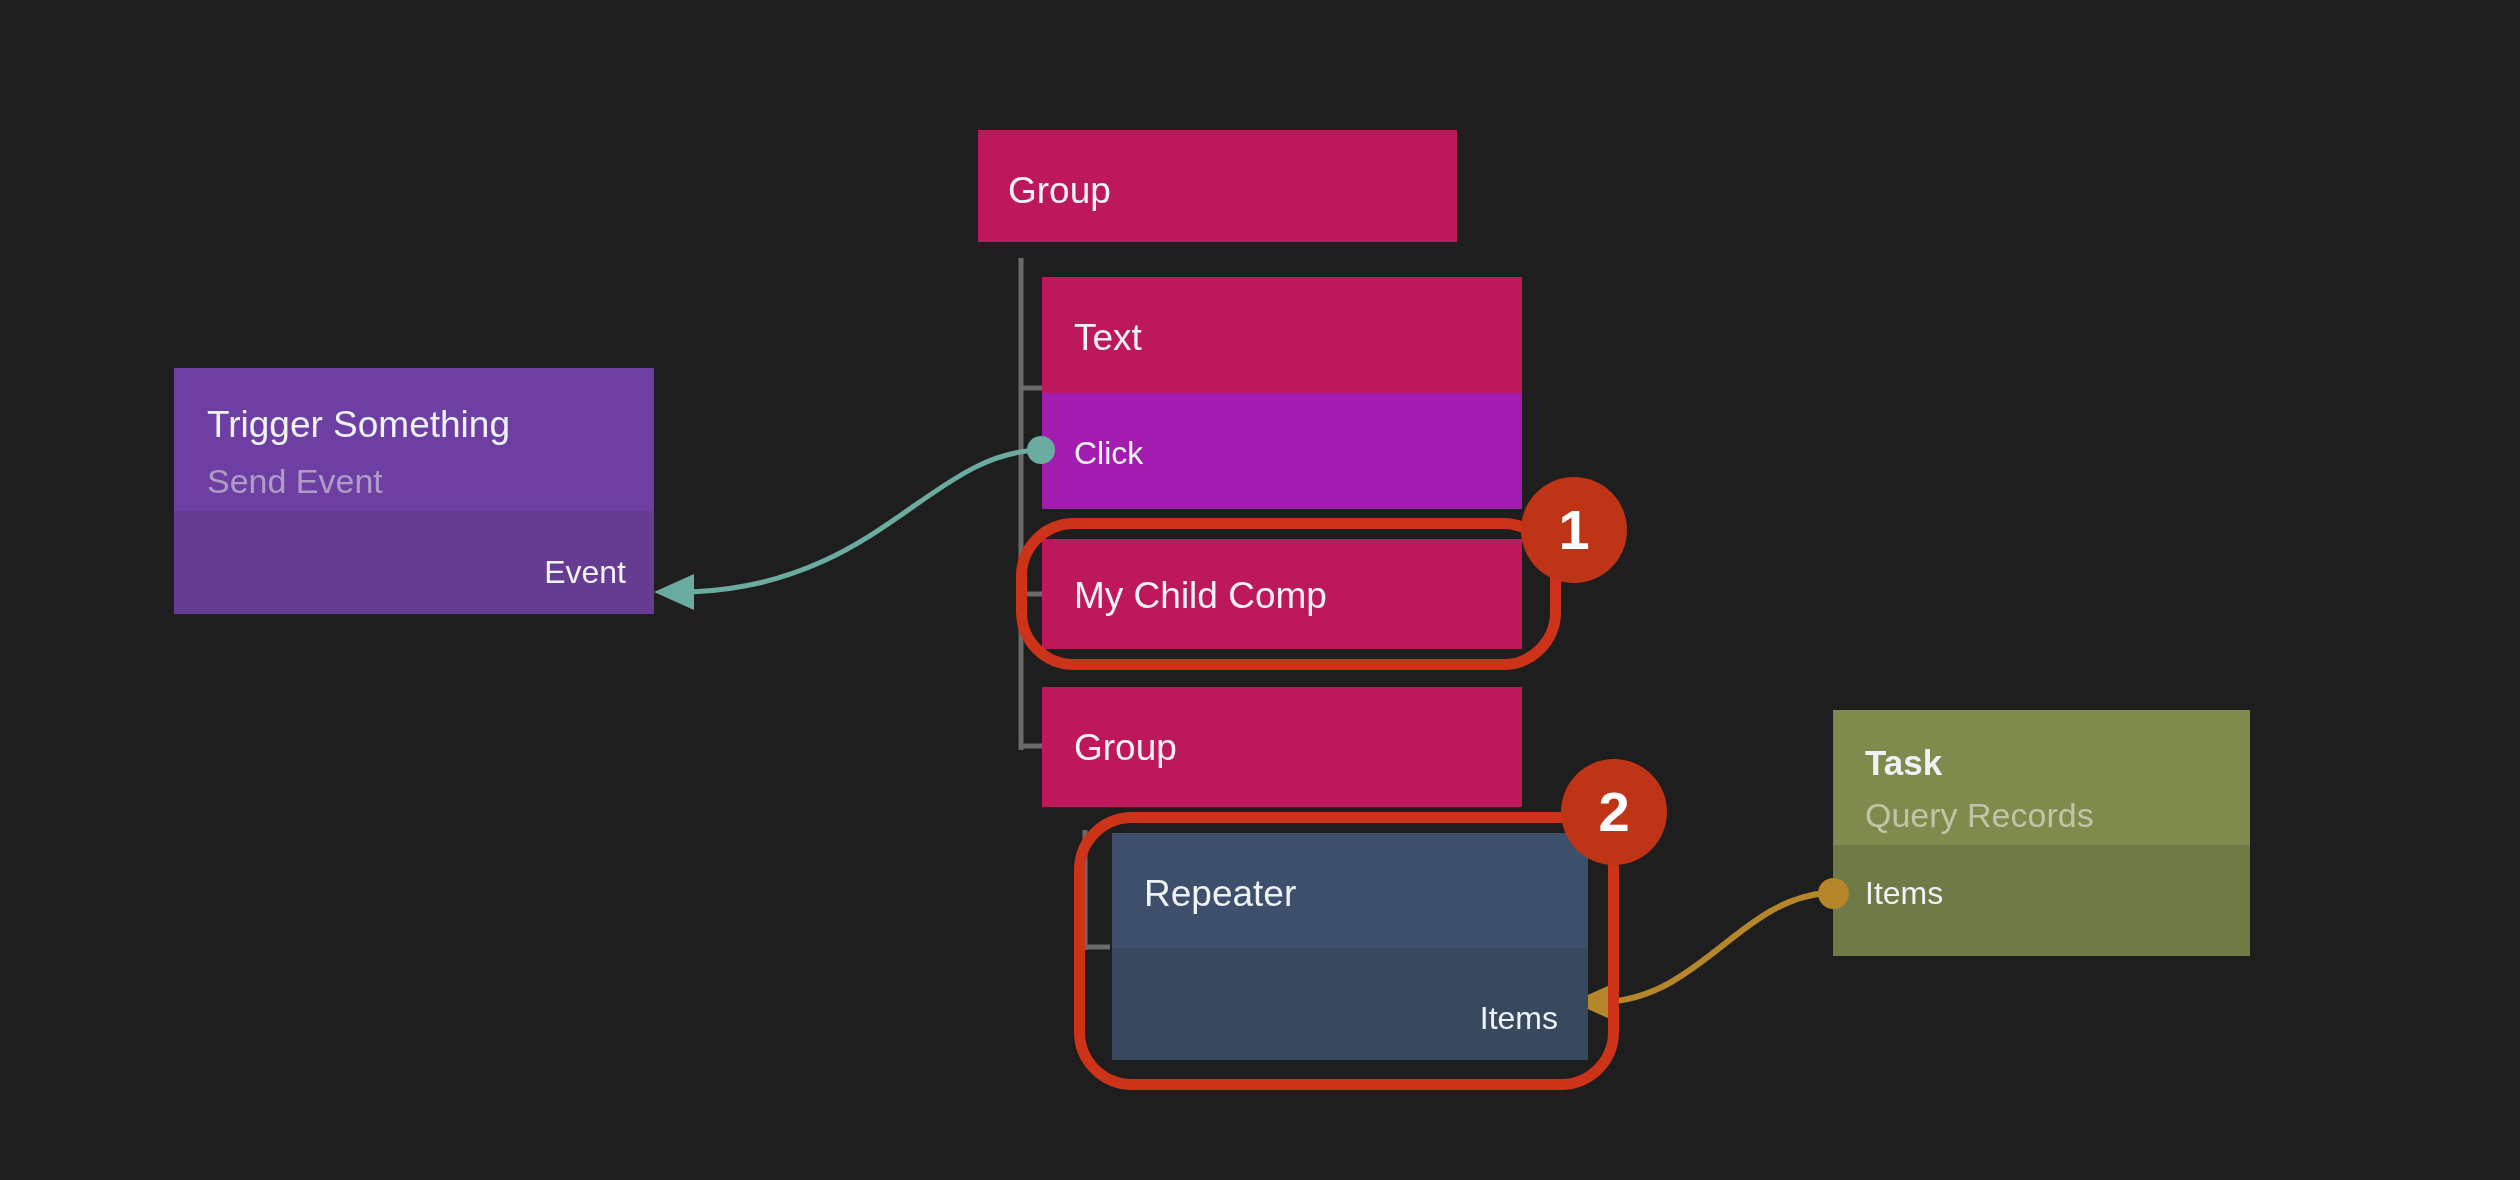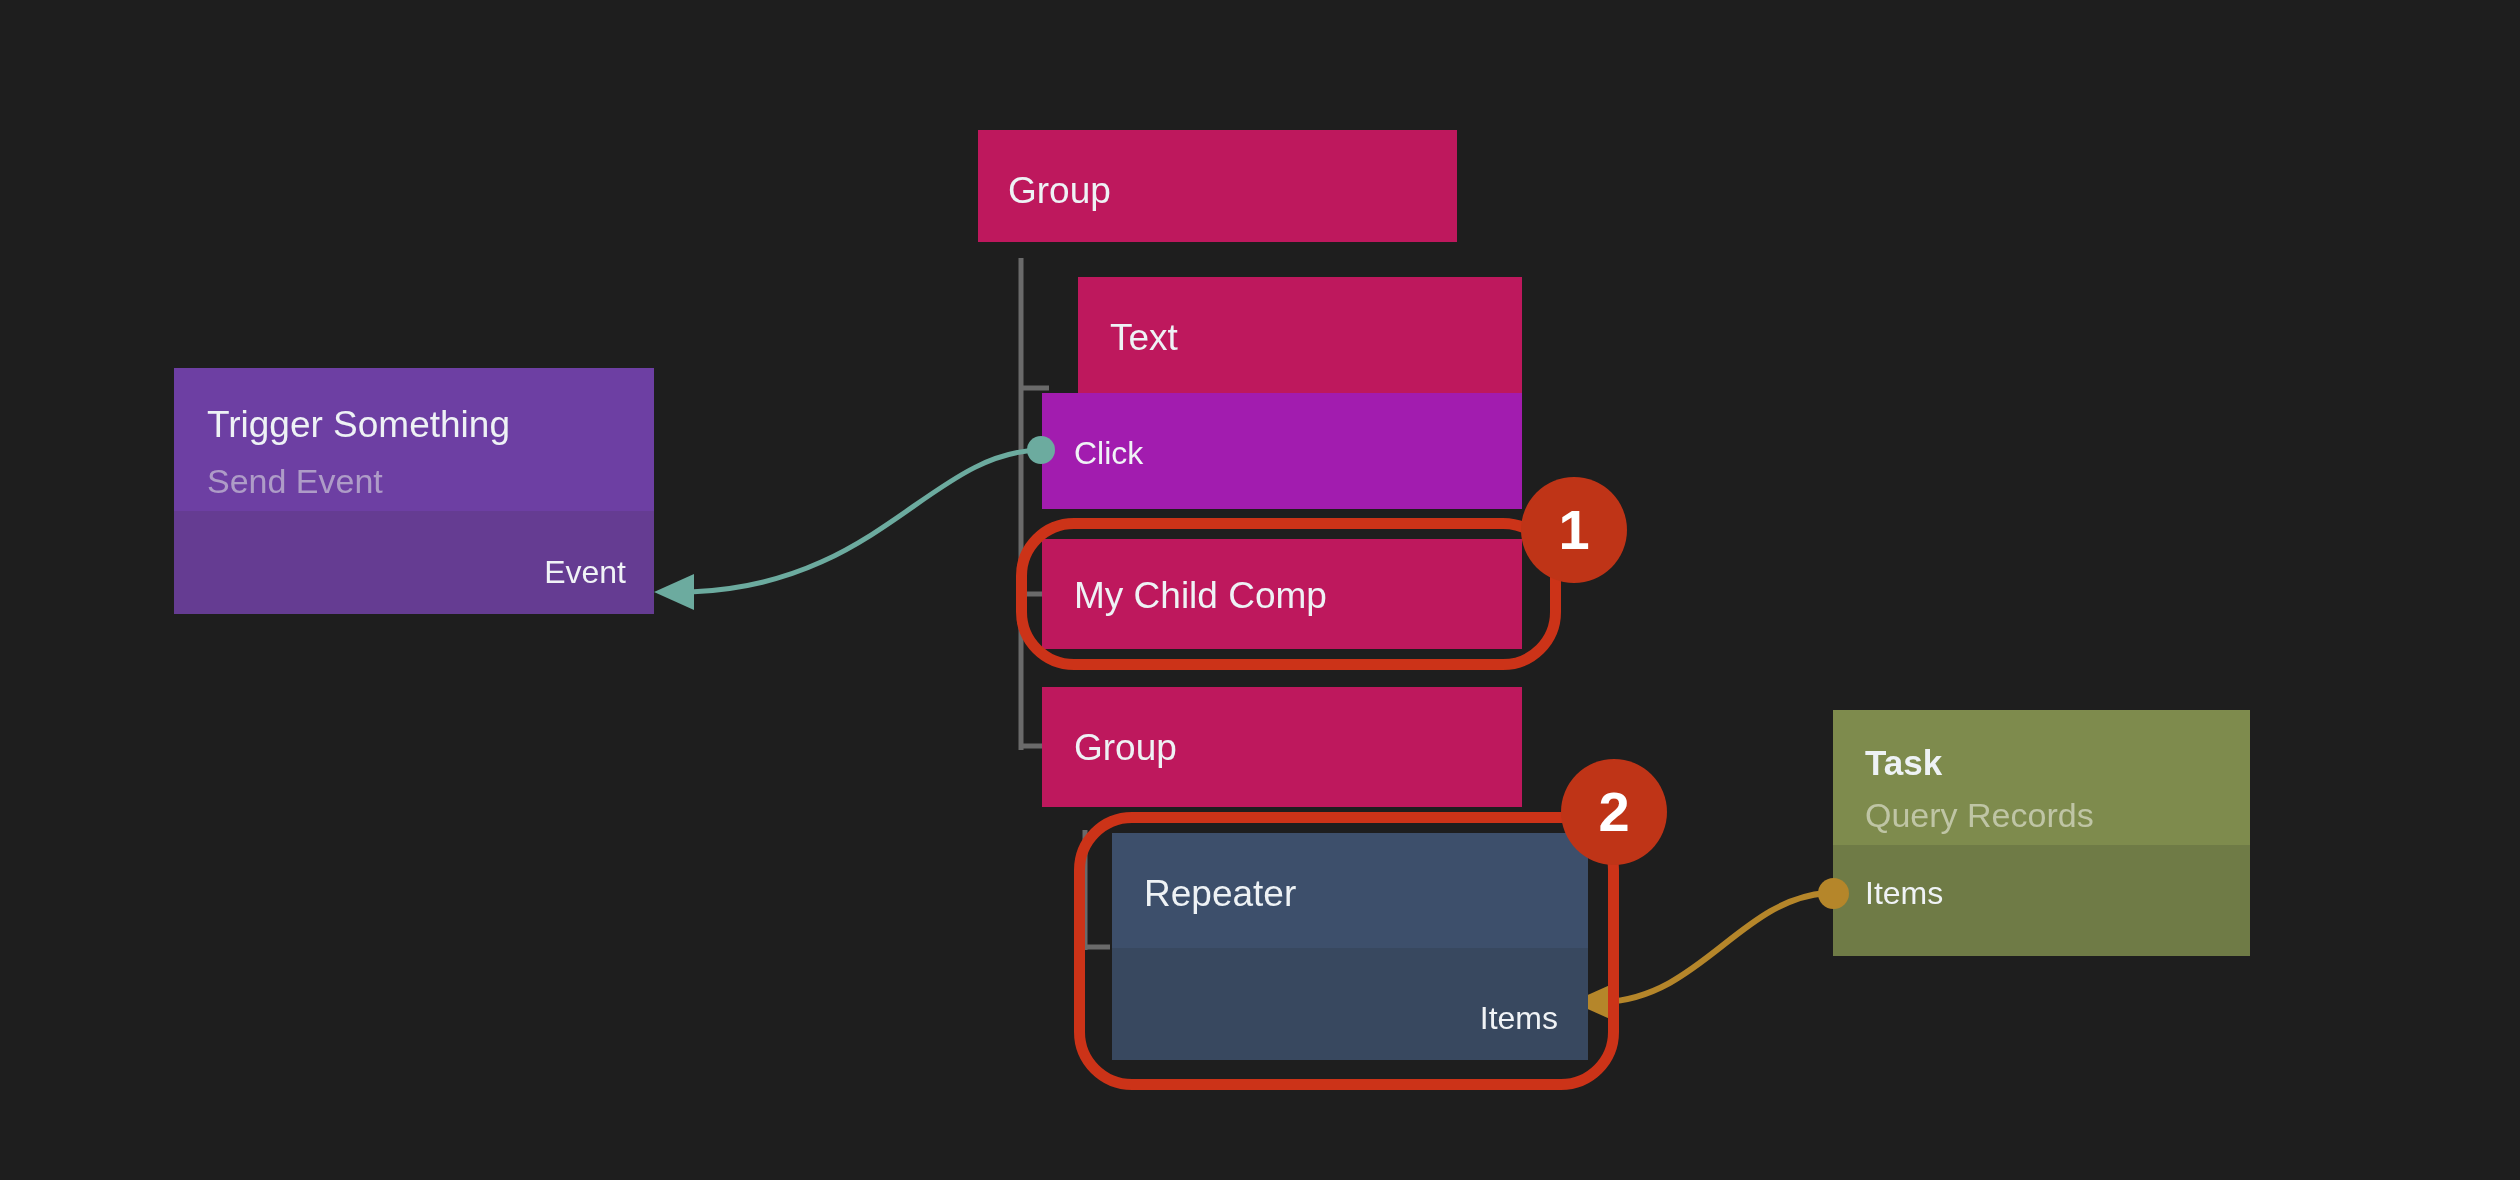--- a/index.html
+++ b/index.html
@@ -144,21 +144,21 @@
     </g>
   </svg>
 
   <div class="node n-blue" style="left:978px; top:130px; width:479px; height:112px;">
     <div class="node-head" style="height:112px;">
       <span class="node-title" style="left:30px; top:42px;">Group</span>
     </div>
   </div>
 
   <div class="node n-blue" style="left:1042px; top:277px; width:480px; height:232px;">
-    <div class="node-head" style="height:116px;margin-left:36px;">
+    <div class="node-head" style="height:116px;">
       <span class="node-title" style="left:32px; top:42px;">Text</span>
     </div>
     <div class="node-body" style="height:116px;">
       <span class="port-label" style="left:32px; top:44px;">Click</span>
     </div>
   </div>
 
   <div class="port-dot" style="left:1027px; top:436px; width:28px; height:28px; background:#6cab9f;"></div>
 
   <div class="node n-blue" style="left:1042px; top:539px; width:480px; height:110px;">

